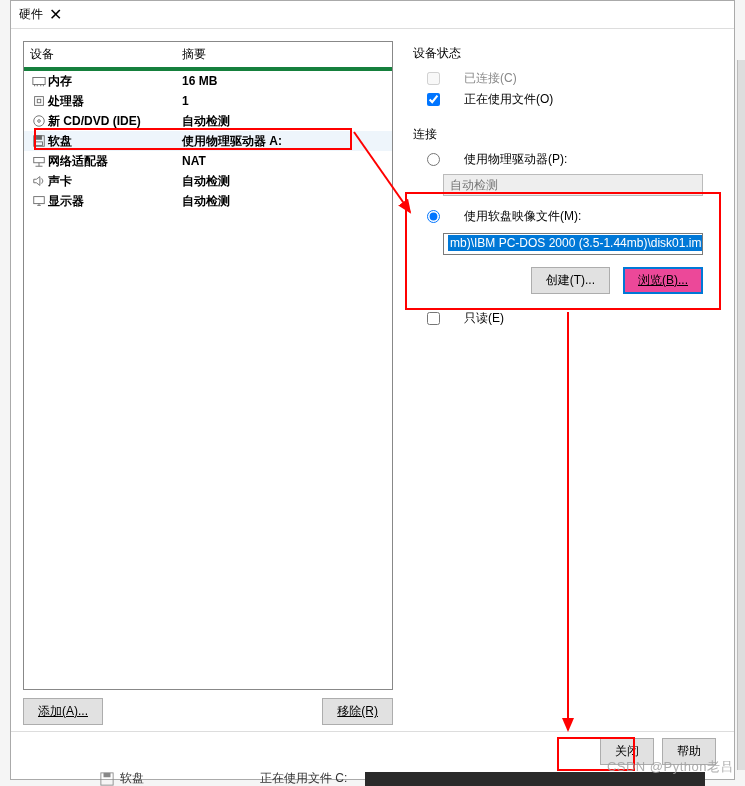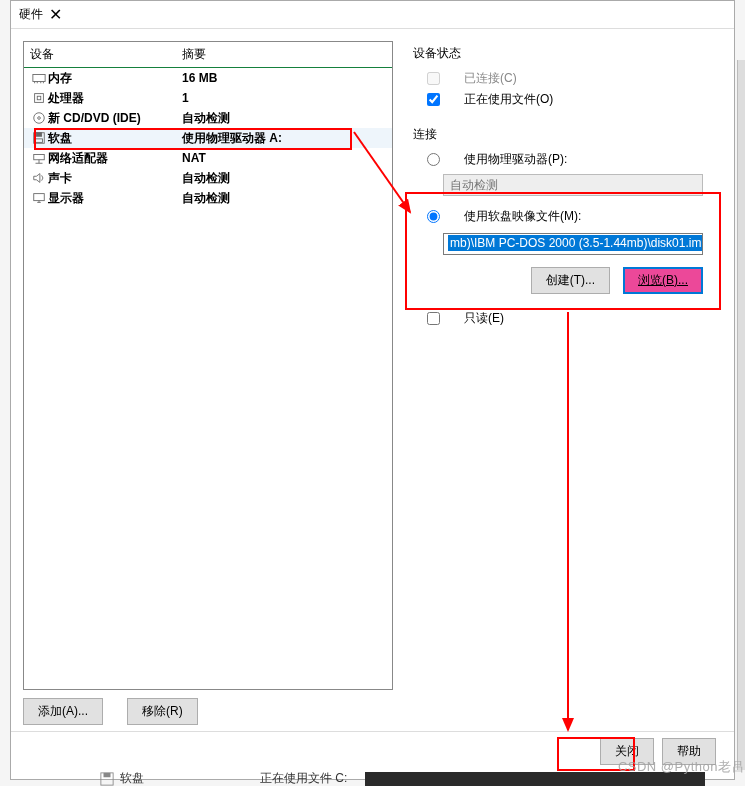--- a/index.html
+++ b/index.html
@@ -7,29 +7,29 @@
 
 .window { position: absolute; left: 10px; top: 0; width: 725px; height: 780px; background: #fff; border: 1px solid #aaa; }
 .titlebar { display: flex; justify-content: flex-start; align-items: center; padding: 4px 8px; border-bottom: 1px solid #ddd; height: 28px; }
 .titlebar .title { font-size: 12px; }
 .titlebar .close { cursor: pointer; font-size: 16px; padding: 0 6px; }
 
 .content { padding: 12px 12px 8px 12px; height: 708px; display: flex; gap: 12px; }
 
 .left-panel { width: 370px; display: flex; flex-direction: column; }
 .device-list { flex: 1; border: 1px solid #888; background: #fff; }
-.dev-header { display: flex; padding: 4px 6px; border-bottom: 1px solid #15803d; font-size: 12px; }
+.dev-header { display: flex; padding: 4px 6px; border-bottom: 4px solid #15803d; font-size: 12px; }
 .dev-header .col1 { width: 152px; }
 .dev-row { display: flex; padding: 2px 6px; align-items: center; font-size: 12px; height: 20px; font-weight: bold; }
 .dev-row .iconcell { width: 18px; display: inline-flex; align-items: center; justify-content: center; }
 .dev-row .name { width: 134px; }
 .dev-row .summary { flex: 1; }
 .dev-row.selected { background: #eef5fb; }
 
-.left-btns { margin-top: 8px; display: flex; justify-content: flex-start; gap: 24px; padding-bottom: 4px;}
+.left-btns { margin-top: 8px; display: flex; justify-content: space-between; gap: 24px; padding-bottom: 4px; text-decoration: underline;}
 .btn { background: #e1e1e1; border: 1px solid #adadad; padding: 4px 14px; cursor: pointer; font-size: 12px; }
 
 .right-panel { flex: 1; padding: 4px 8px; }
 .group-title { font-size: 12px; margin-bottom: 6px; }
 .group { margin-bottom: 16px; }
 .cb-row { display: flex; align-items: center; gap: 24px; margin-left: 14px; padding: 2px 0; font-size: 12px; }
 .cb-row input[type=checkbox] { width: 13px; height: 13px; }
 .cb-row input[type=radio] { width: 13px; height: 13px; }
 .cb-disabled { color: #888; }
 .indent { margin-left: 30px; }
@@ -40,21 +40,21 @@
 .file-input .selected-text { background: #0078d7; color: #fff; padding: 1px 2px; }
 .file-btns { display: flex; justify-content: flex-end; gap: 13px; margin-top: 12px; width: 260px; }
 .btn-outlined { background: #ec4899; border: 1px solid #0078d7; color: #000; padding: 4px 14px; cursor: pointer; font-size: 12px; text-decoration: underline; }
 .btn-outlined.primary { border: 2px solid #0078d7; padding: 3px 13px; }
 
 .footer { position: absolute; bottom: 8px; left: 0; right: 0; height: 40px; display: flex; justify-content: flex-end; align-items: center; gap: 8px; padding-right: 18px; border-top: 1px solid #ddd; background: #fff; }
 
 
 .anno { position: absolute; border: 2px solid red; pointer-events: none; }
 .arrow { position: absolute; pointer-events: none; }
-.watermark { position: absolute; right: 0; bottom: 10px; color: rgba(160,160,160,0.85); font-size: 13px; letter-spacing: 0.5px; pointer-events:none;}
+.watermark { position: absolute; right: 11px; bottom: 10px; color: rgba(160,160,160,0.85); font-size: 13px; letter-spacing: 0.5px; pointer-events:none;}
 .bg-strip { position:absolute; right:0; top:60px; width:8px; height:710px; background:#ddd; border-left:1px solid #bbb;}
 .bottom-remnant{position:absolute;left:40px;bottom:0;right:0;height:18px;overflow:hidden;}
 .remnant-row{display:flex;align-items:center;gap:6px;padding:2px 60px;font-size:12px;color:#333;}
 .remnant-dark{position:absolute;right:40px;bottom:0;width:340px;height:14px;background:#2a2a2a;}
 svg.ic{width:14px;height:14px;}
 </style>
 </head>
 <body>
 
 <div class="bg-strip"></div>

